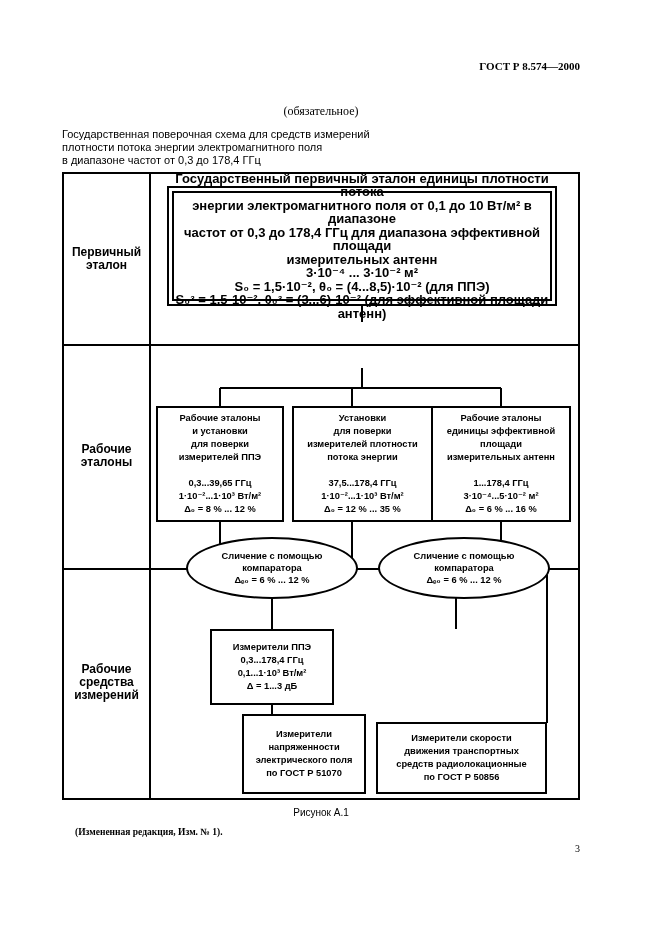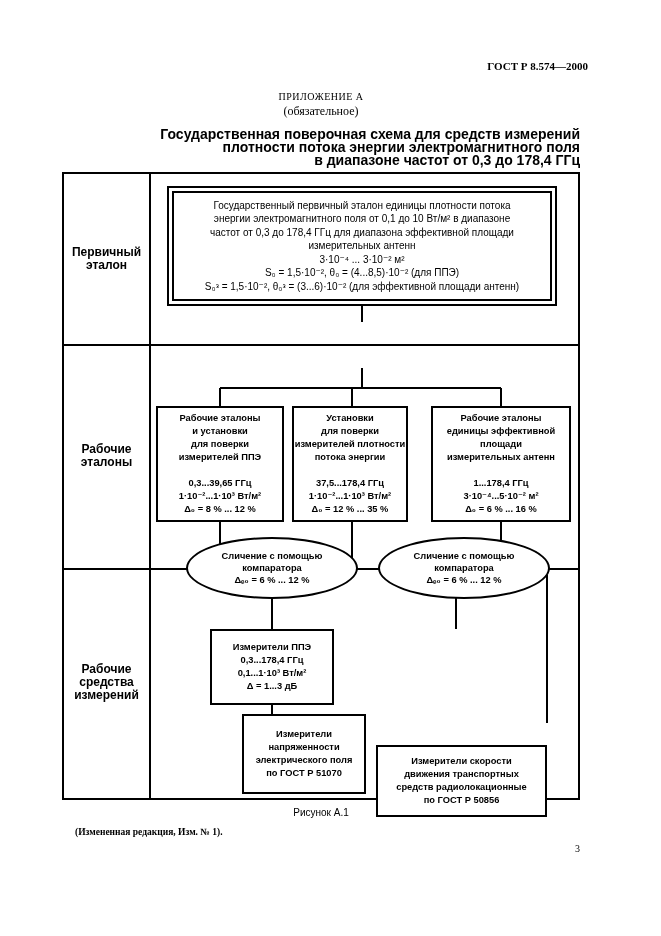--- a/index.html
+++ b/index.html
@@ -1,58 +1,57 @@
 <!DOCTYPE html>
 <html><head>
 <meta charset="utf-8">
 <style>
   html,body { margin:0; padding:0; background:#ffffff; }
   .page {
     position:relative; width:661px; height:936px; background:#fff; color:#000;
     font-family:"Liberation Sans","DejaVu Sans",sans-serif; overflow:hidden;
   }
   .doc-number { position:absolute; top:60px; left:0; width:580px; text-align:right;
-    font-weight:bold; font-size:11px; font-family:"Liberation Serif","DejaVu Serif",serif;padding-left:8px; }
+    font-weight:bold; font-size:11px; font-family:"Liberation Serif","DejaVu Serif",serif; }
   .appendix { position:absolute; top:91px; left:62px; width:518px; text-align:center;
     font-size:10px; letter-spacing:0.5px; font-family:"Liberation Serif","DejaVu Serif",serif; }
   .appendix-note { position:absolute; top:104px; left:62px; width:518px; text-align:center;
     font-size:12px; font-family:"Liberation Serif","DejaVu Serif",serif; }
-  .title { position:absolute; top:128px; left:62px; width:518px; text-align:right;
-    font-weight:bold; font-size:14px; line-height:13px; white-space:pre-line; }
+  .title { position:absolute; top:128px; left:62px; width:518px; text-align:left;
+    font-weight:normal; font-size:11px; line-height:13px; white-space:pre-line; }
   .diagram { position:absolute; left:62px; top:172px; width:518px; height:628px;
     border:2px solid #000; box-sizing:border-box; }
   .vdiv { position:absolute; left:85px; top:0; width:2px; height:100%; background:#000; }
   .hdiv { position:absolute; left:0; width:100%; height:2px; background:#000; }
   .h1 { top:170px; } .h2 { top:394px; }
   .connectors { position:absolute; left:0; top:0; pointer-events:none; }
   .slabel { position:absolute; left:0; width:85px; text-align:center; font-weight:bold;
     font-size:12px; line-height:13px; white-space:pre-line; }
   .box { position:absolute; border:2px solid #000; background:#fff; box-sizing:border-box;
     display:flex; align-items:center; justify-content:center; text-align:center;
     white-space:pre-line; font-weight:bold; font-size:9.3px; line-height:13px; }
   .ellipse { border-radius:50%; line-height:12px; }
   .primary-outer { position:absolute; left:103px; top:12px; width:390px; height:120px;
     border:2px solid #000; background:#fff; box-sizing:border-box; }
   .primary-inner { position:absolute; left:3px; top:3px; right:3px; bottom:3px;
     border:2px solid #000; display:flex; align-items:center; justify-content:center;
-    text-align:center; white-space:pre-line; font-weight:normal; font-size:10px; line-height:13.5px; }
+    text-align:center; white-space:pre-line; font-weight:bold; font-size:13px; line-height:13.5px; }
   .caption { position:absolute; top:807px; left:62px; width:518px; text-align:center;
     font-size:10px; font-family:Liberation Sans, sans-serif; }
   .revision { position:absolute; top:827px; left:75px; font-weight:bold; font-size:9.5px;
     font-family:"Liberation Serif","DejaVu Serif",serif;text-align:right; }
   .pagenum { position:absolute; top:843px; left:0; width:580px; text-align:right;
     font-size:10px; font-family:"Liberation Serif","DejaVu Serif",serif; }
 </style>
 </head>
 <body>
 
 <div class="page">
 
   <div class="doc-number">ГОСТ Р 8.574—2000</div>
-  <div class="appendix">ПРИЛОЖЕНИЕ А</div>
   <div class="appendix-note">(обязательное)</div>
   <div class="title">Государственная поверочная схема для средств измерений
 плотности потока энергии электромагнитного поля
 в диапазоне частот от 0,3 до 178,4 ГГц</div>
 
   <div class="diagram">
 
     <div class="vdiv"></div>
     <div class="hdiv h1"></div>
     <div class="hdiv h2"></div>
@@ -84,21 +83,21 @@
 
 
     <div class="box" style="left:92px;  top:232px; width:128px; height:116px;">Рабочие эталоны
 и установки
 для поверки
 измерителей ППЭ
 
 0,3...39,65 ГГц
 1·10⁻²...1·10³ Вт/м²
 Δ₀ = 8 % ... 12 %</div>
-    <div class="box" style="left:228px; top:232px; width:116px; height:116px;">Установки
+    <div class="box" style="left:228px; top:232px; width:141px; height:116px;">Установки
 для поверки
 измерителей плотности
 потока энергии
 
 37,5...178,4 ГГц
 1·10⁻²...1·10³ Вт/м²
 Δ₀ = 12 % ... 35 %</div>
     <div class="box" style="left:367px; top:232px; width:140px; height:116px;">Рабочие эталоны
 единицы эффективной
 площади
@@ -116,21 +115,21 @@
 Δₑ₀ = 6 % ... 12 %</div>
 
     <div class="box" style="left:146px; top:455px; width:124px; height:76px;">Измерители ППЭ
 0,3...178,4 ГГц
 0,1...1·10³ Вт/м²
 Δ = 1...3 дБ</div>
     <div class="box" style="left:152px; top:540px; width:124px; height:80px;margin-left:26px;">Измерители
 напряженности
 электрического поля
 по ГОСТ Р 51070</div>
-    <div class="box" style="left:312px; top:571px; width:171px; height:72px;">Измерители скорости
+    <div class="box" style="left:312px; top:548px; width:171px; height:72px;">Измерители скорости
 движения транспортных
 средств радиолокационные
 по ГОСТ Р 50856</div>
 
   </div>
 
   <div class="caption">Рисунок А.1</div>
   <div class="revision">(Измененная редакция, Изм. № 1).</div>
   <div class="pagenum">3</div>
 

